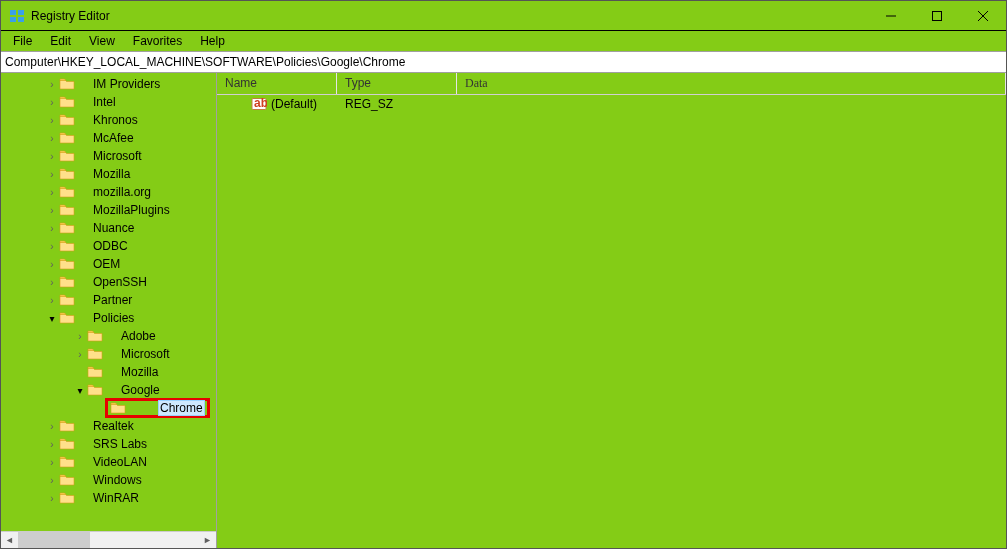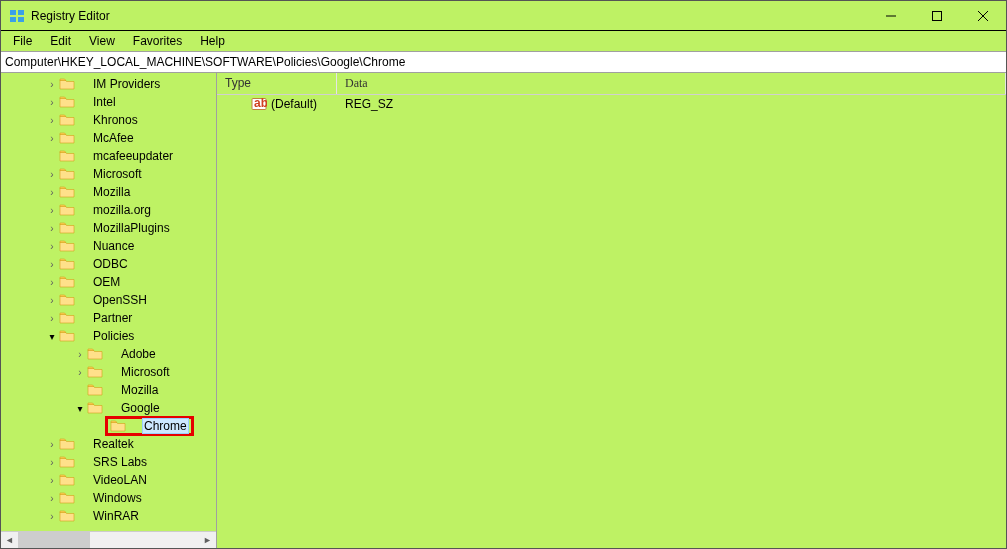--- a/index.html
+++ b/index.html
@@ -1,36 +1,36 @@
 <!DOCTYPE html>
 <html><head>
 <meta charset="utf-8">
 <style>
   * { box-sizing: border-box; font-family: "Segoe UI", Tahoma, sans-serif; font-size: 12px; }
   html, body { margin:0; padding:0; width:1007px; height:549px; overflow:hidden; background:#fff; }
-  .window { width:1007px; height:549px; border:1px solid #555; display:flex; flex-direction:column; background:#bef264; }
+  .window { width:1007px; height:549px; border:1px solid #555; display:flex; flex-direction:column; background:#84cc16; }
   .titlebar { height:30px; display:flex; align-items:center; border-bottom:1px solid #000; }
   .titlebar .app-icon { width:16px; height:16px; margin:0 6px 0 8px; }
   .titlebar .title { flex:0 0 auto; font-size:12px; }
   .titlebar .spacer { flex:1; }
   .winbtn { width:46px; height:30px; display:flex; align-items:center; justify-content:center; }
   .menubar { height:20px; display:flex; align-items:center; padding:0 4px; gap:2px; }
   .menubar .menu-item { padding:1px 8px; }
   .addressbar { height:22px; border-top:1px solid #a0a0a0; border-bottom:1px solid #a0a0a0; display:flex; align-items:center; padding:0 4px; background:#fff; }
   .content { flex:1; display:flex; min-height:0; }
   .tree-pane { width:216px; border-right:1px solid #a0a0a0; overflow:hidden; position:relative; display:flex; flex-direction:column; }
   .tree-scroll { flex:1; overflow:hidden; }
   .tree { padding-top:2px; }
   .tree-row { height:18px; display:flex; align-items:center; white-space:nowrap; }
   .chevron { width:14px; text-align:center; color:#606060; font-size:10px; display:inline-block; }
   .chevron.expanded { color:#000; }
   .folder-icon { width:16px; height:14px; margin-right:3px; flex:0 0 16px; }
   .node-label { padding:0 2px;margin-left:13px; }
   .node-label.selected { background:#cde8ff; border:1px solid #99d1ff; padding:0 1px; }
-  .highlight-box { border:3px solid #e60000; display:inline-flex; align-items:center; padding:0 2px; height:20px; margin-left:-2px; }
+  .highlight-box { border:3px solid #e60000; display:inline-flex; align-items:center; padding:0 2px; height:20px; margin-left:-2px;gap:16px; }
   .hscroll { height:17px; border-top:1px solid #ccc; display:flex; align-items:center; background:#f0f0f0; }
   .hscroll .arrow { width:17px; height:17px; display:flex; align-items:center; justify-content:center; color:#606060; font-size:9px; }
   .hscroll .track { flex:1; height:17px; background:#f0f0f0; position:relative; }
   .hscroll .thumb { position:absolute; left:0; width:40%; height:100%; background:#cdcdcd; }
   .list-pane { flex:1; display:flex; flex-direction:column; }
   .list-header { height:22px; display:flex; border-bottom:1px solid #d0d0d0; }
   .list-header .col { padding:3px 8px; border-right:1px solid #e5e5e5; color:#333; }
   .list-body { flex:1; }
   .list-row { height:18px; display:flex; align-items:center; }
   .list-row .cell { padding:0 8px; overflow:hidden; text-overflow:ellipsis; white-space:nowrap; }
@@ -114,28 +114,20 @@
             </div>
             <div class="tree-row" style="padding-left:44px">
               <span class="chevron">›</span>
               <span class="folder-icon"><svg viewBox="0 0 16 14" width="16" height="14">
                   <path d="M1 3 L6 3 L7.5 4.5 L15 4.5 L15 12 L1 12 Z" fill="#ffe08a" stroke="#d4a017" stroke-width="0.6"></path>
                   <path d="M1 3 L1 2 L5.5 2 L7 3.5 L1 3.5 Z" fill="#ffd35a" stroke="#d4a017" stroke-width="0.6"></path>
                 </svg></span>
               <span class="node-label">McAfee</span>
             </div>
             <div class="tree-row" style="padding-left:44px">
-              <span class="chevron"></span>
-              <span class="folder-icon"><svg viewBox="0 0 16 14" width="16" height="14">
-                  <path d="M1 3 L6 3 L7.5 4.5 L15 4.5 L15 12 L1 12 Z" fill="#ffe08a" stroke="#d4a017" stroke-width="0.6"></path>
-                  <path d="M1 3 L1 2 L5.5 2 L7 3.5 L1 3.5 Z" fill="#ffd35a" stroke="#d4a017" stroke-width="0.6"></path>
-                </svg></span>
-              <span class="node-label">mcafeeupdater</span>
-            </div>
-            <div class="tree-row" style="padding-left:44px">
               <span class="chevron">›</span>
               <span class="folder-icon"><svg viewBox="0 0 16 14" width="16" height="14">
                   <path d="M1 3 L6 3 L7.5 4.5 L15 4.5 L15 12 L1 12 Z" fill="#ffe08a" stroke="#d4a017" stroke-width="0.6"></path>
                   <path d="M1 3 L1 2 L5.5 2 L7 3.5 L1 3.5 Z" fill="#ffd35a" stroke="#d4a017" stroke-width="0.6"></path>
                 </svg></span>
               <span class="node-label">Microsoft</span>
             </div>
             <div class="tree-row" style="padding-left:44px">
               <span class="chevron">›</span>
               <span class="folder-icon"><svg viewBox="0 0 16 14" width="16" height="14">
@@ -296,20 +288,21 @@
         <div class="arrow">◄</div>
         <div class="track">
             <div class="thumb"></div>
           </div>
         <div class="arrow">►</div>
       </div>
     </div>
 
     <div class="list-pane">
       <div class="list-header">
+        <div class="col col-name">Name</div>
         <div class="col col-type">Type</div>
         <div class="col col-data">Data</div>
       </div>
       <div class="list-body" id="list-body">
           <div class="list-row">
             <div class="cell col-name" style="display:flex;align-items:center">
               <span class="string-icon"><svg viewBox="0 0 16 16" width="16" height="16">
                   <rect x="1" y="2.5" width="14" height="11" rx="1" fill="#fff" stroke="#c08040" stroke-width="1"></rect>
                   <text x="3" y="11" font-size="8" font-weight="bold" fill="#d04020">ab</text>
                 </svg></span>

